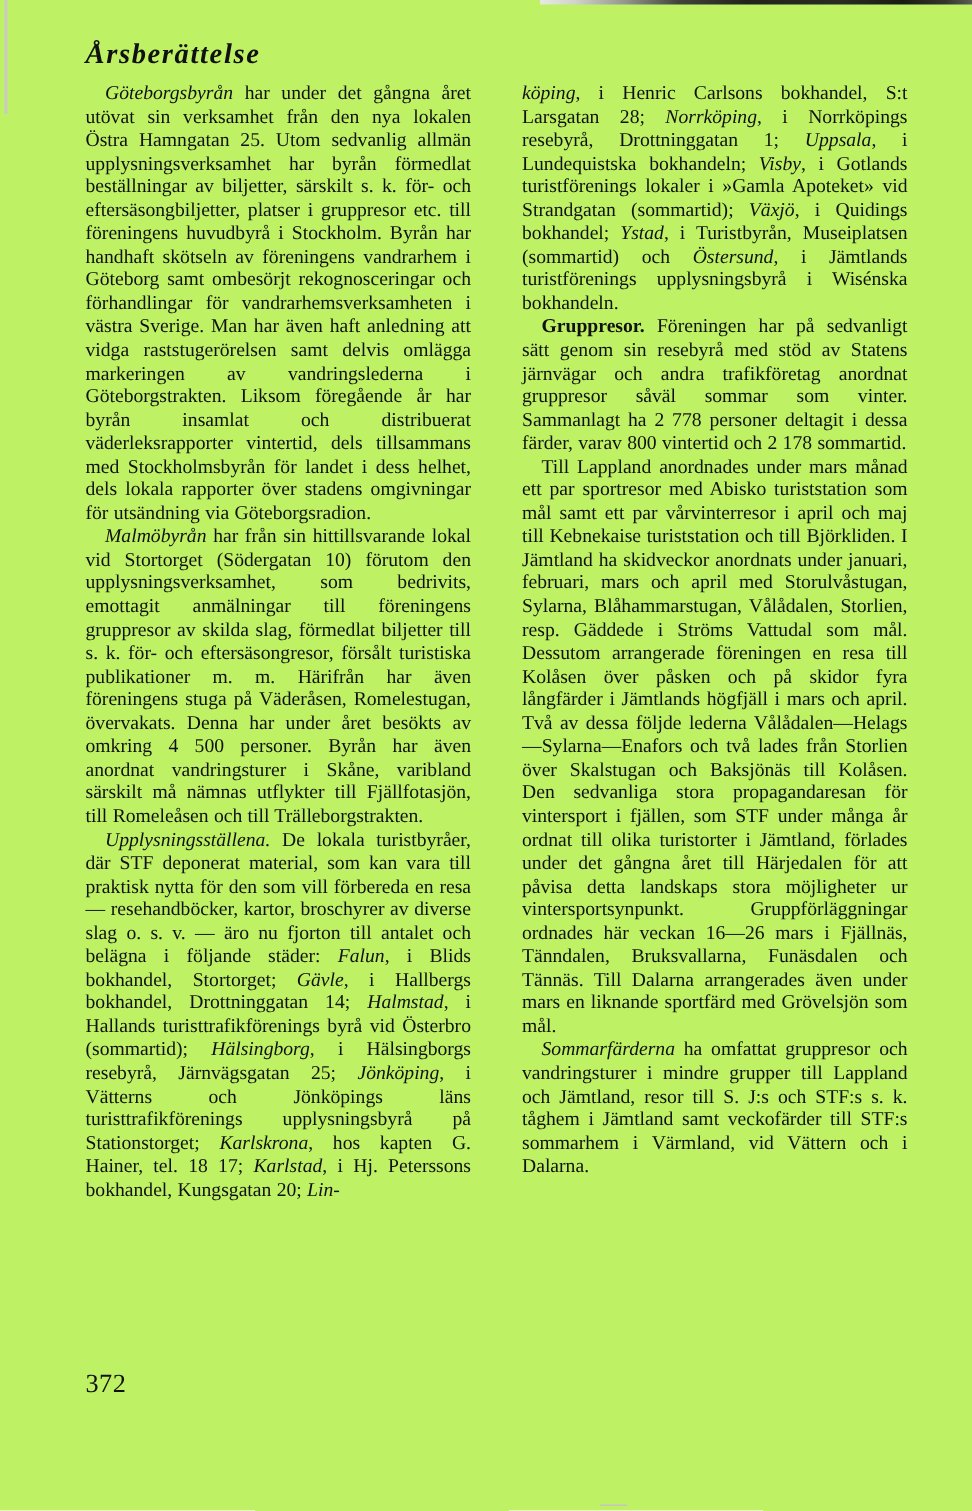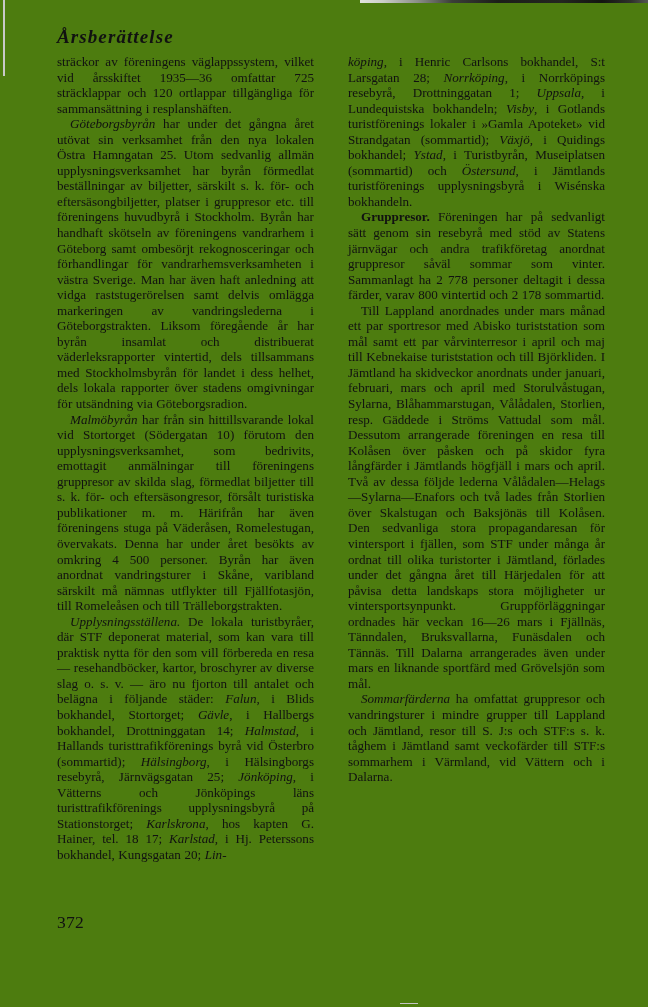--- a/index.html
+++ b/index.html
@@ -10,21 +10,21 @@
   }
   body {
     font-family: "Liberation Serif", "DejaVu Serif", serif;
     color: #111111;
   }
 
   .page {
     position: relative;
     width: 648px;
     height: 1007px;
-    background: #4d7c0f;
+    background: #bef264;
     overflow: hidden;
     box-sizing: border-box;
   }
 
   
   .scan-edge-top {
     position: absolute;
     top: 0;
     left: 360px;
     width: 288px;
@@ -113,21 +113,20 @@
 <div class="page" style="color: rgb(17, 17, 17);">
 
   <div class="scan-edge-top"></div>
   <div class="scan-edge-left"></div>
   <div class="scan-mark-bottom"></div>
 
   <div class="running-head">Årsberättelse</div>
 
   <div class="columns">
     <div class="col col-left" id="column-left">
-        <p class="para"><span>sträckor av föreningens väglappssystem, vilket vid årsskiftet 1935—36 omfattar 725 sträcklappar och 120 ortlappar tillgängliga för sammansättning i resplanshäften.</span></p>
         <p class="para indent"><span class="it">Göteborgsbyrån</span><span> har under det gångna året utövat sin verksamhet från den nya lokalen Östra Hamngatan 25. Utom sedvanlig allmän upplysningsverksamhet har byrån förmedlat beställningar av biljetter, särskilt s. k. för- och eftersäsongbiljetter, platser i gruppresor etc. till föreningens huvudbyrå i Stockholm. Byrån har handhaft skötseln av föreningens vandrarhem i Göteborg samt ombesörjt rekognosceringar och förhandlingar för vandrarhemsverksamheten i västra Sverige. Man har även haft anledning att vidga raststugerörelsen samt delvis omlägga markeringen av vandringslederna i Göteborgstrakten. Liksom föregående år har byrån insamlat och distribuerat väderleksrapporter vintertid, dels tillsammans med Stockholmsbyrån för landet i dess helhet, dels lokala rapporter över stadens omgivningar för utsändning via Göteborgsradion.</span></p>
         <p class="para indent"><span class="it">Malmöbyrån</span><span> har från sin hittillsvarande lokal vid Stortorget (Södergatan 10) förutom den upplysningsverksamhet, som bedrivits, emottagit anmälningar till föreningens gruppresor av skilda slag, förmedlat biljetter till s. k. för- och eftersäsongresor, försålt turistiska publikationer m. m. Härifrån har även föreningens stuga på Väderåsen, Romelestugan, övervakats. Denna har under året besökts av omkring 4 500 personer. Byrån har även anordnat vandringsturer i Skåne, varibland särskilt må nämnas utflykter till Fjällfotasjön, till Romeleåsen och till Trälleborgstrakten.</span></p>
         <p class="para indent"><span class="it">Upplysningsställena.</span><span> De lokala turistbyråer, där STF deponerat material, som kan vara till praktisk nytta för den som vill förbereda en resa — resehandböcker, kartor, broschyrer av diverse slag o. s. v. — äro nu fjorton till antalet och belägna i följande städer: </span><span class="it">Falun</span><span>, i Blids bokhandel, Stortorget; </span><span class="it">Gävle</span><span>, i Hallbergs bokhandel, Drottninggatan 14; </span><span class="it">Halmstad</span><span>, i Hallands turisttrafikförenings byrå vid Österbro (sommartid); </span><span class="it">Hälsingborg</span><span>, i Hälsingborgs resebyrå, Järnvägsgatan 25; </span><span class="it">Jönköping</span><span>, i Vätterns och Jönköpings läns turisttrafikförenings upplysningsbyrå på Stationstorget; </span><span class="it">Karlskrona</span><span>, hos kapten G. Hainer, tel. 18 17; </span><span class="it">Karlstad</span><span>, i Hj. Peterssons bokhandel, Kungsgatan 20; </span><span class="it">Lin-</span></p>
       </div>
     <div class="col col-right" id="column-right">
         <p class="para"><span class="it">köping</span><span>, i Henric Carlsons bokhandel, S:t Larsgatan 28; </span><span class="it">Norrköping</span><span>, i Norrköpings resebyrå, Drottninggatan 1; </span><span class="it">Uppsala</span><span>, i Lundequistska bokhandeln; </span><span class="it">Visby</span><span>, i Gotlands turistförenings lokaler i »Gamla Apoteket» vid Strandgatan (sommartid); </span><span class="it">Växjö</span><span>, i Quidings bokhandel; </span><span class="it">Ystad</span><span>, i Turistbyrån, Museiplatsen (sommartid) och </span><span class="it">Östersund</span><span>, i Jämtlands turistförenings upplysningsbyrå i Wisénska bokhandeln.</span></p>
         <p class="para indent"><span class="bold">Gruppresor.</span><span> Föreningen har på sedvanligt sätt genom sin resebyrå med stöd av Statens järnvägar och andra trafikföretag anordnat gruppresor såväl sommar som vinter. Sammanlagt ha 2 778 personer deltagit i dessa färder, varav 800 vintertid och 2 178 sommartid.</span></p>
         <p class="para indent"><span>Till Lappland anordnades under mars månad ett par sportresor med Abisko turiststation som mål samt ett par vårvinterresor i april och maj till Kebnekaise turiststation och till Björkliden. I Jämtland ha skidveckor anordnats under januari, februari, mars och april med Storulvåstugan, Sylarna, Blåhammarstugan, Vålådalen, Storlien, resp. Gäddede i Ströms Vattudal som mål. Dessutom arrangerade föreningen en resa till Kolåsen över påsken och på skidor fyra långfärder i Jämtlands högfjäll i mars och april. Två av dessa följde lederna Vålådalen—Helags—Sylarna—Enafors och två lades från Storlien över Skalstugan och Baksjönäs till Kolåsen. Den sedvanliga stora propagandaresan för vintersport i fjällen, som STF under många år ordnat till olika turistorter i Jämtland, förlades under det gångna året till Härjedalen för att påvisa detta landskaps stora möjligheter ur vintersportsynpunkt. Gruppförläggningar ordnades här veckan 16—26 mars i Fjällnäs, Tänndalen, Bruksvallarna, Funäsdalen och Tännäs. Till Dalarna arrangerades även under mars en liknande sportfärd med Grövelsjön som mål.</span></p>
         <p class="para indent"><span class="it">Sommarfärderna</span><span> ha omfattat gruppresor och vandringsturer i mindre grupper till Lappland och Jämtland, resor till S. J:s och STF:s s. k. tåghem i Jämtland samt veckofärder till STF:s sommarhem i Värmland, vid Vättern och i Dalarna.</span></p>
       </div>

